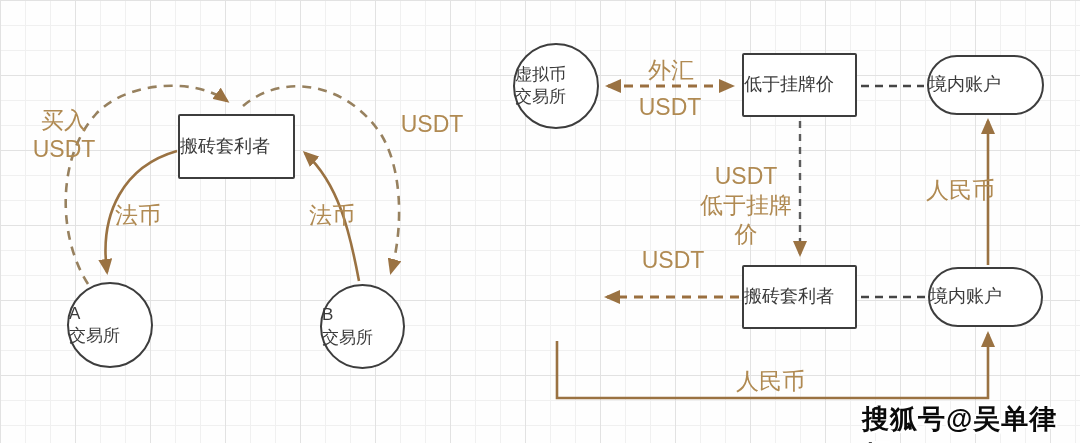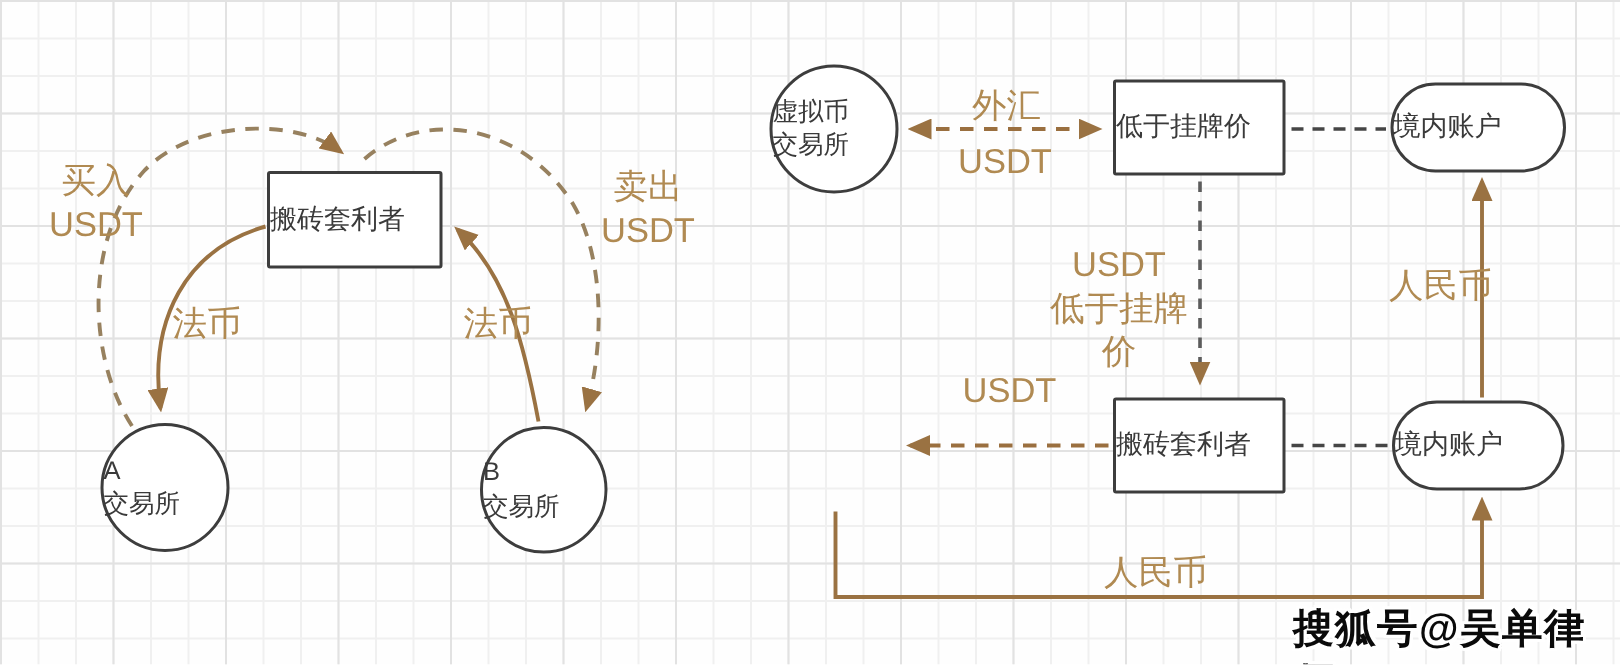--- a/index.html
+++ b/index.html
@@ -107,21 +107,20 @@
 
   <div class="node rect" id="r-rect-arb">搬砖套利者</div>
 
   <div class="node pill" id="r-pill-bottom">境内账户</div>
 
   <div class="flowlabel" id="lbl-buy">
     <span>买入</span>
     <span>USDT</span>
   </div>
   <div class="flowlabel" id="lbl-sell">
-    <span>卖出</span>
     <span>USDT</span>
   </div>
   <div class="flowlabel" id="lbl-fiat-left">法币</div>
   <div class="flowlabel" id="lbl-fiat-right">法币</div>
 
   <div class="flowlabel" id="lbl-forex">外汇</div>
   <div class="flowlabel" id="lbl-usdt-top">USDT</div>
   <div class="flowlabel" id="lbl-usdt-below">
     <span>USDT</span>
     <span>低于挂牌价</span>

